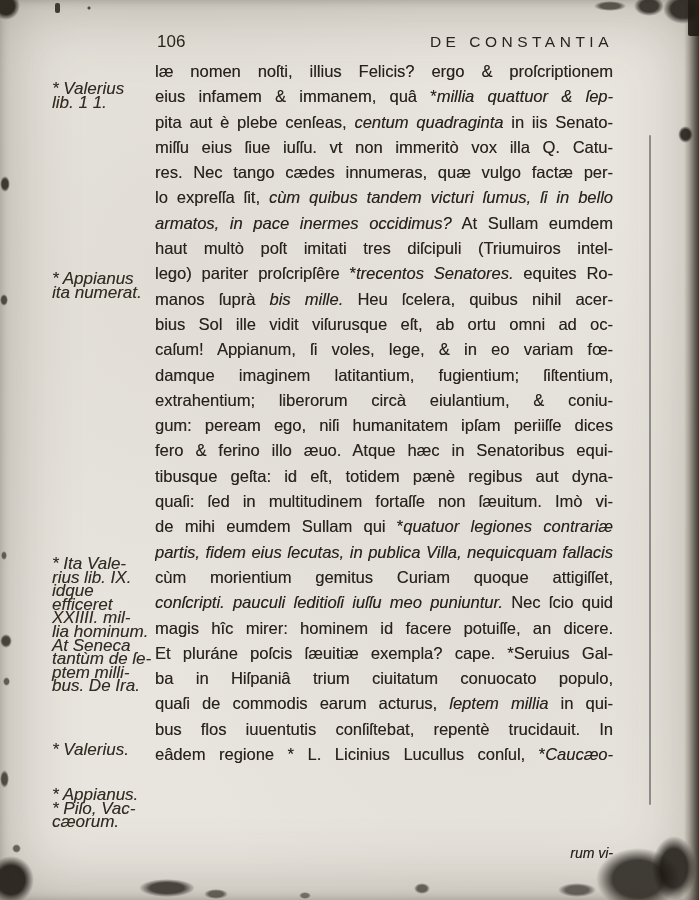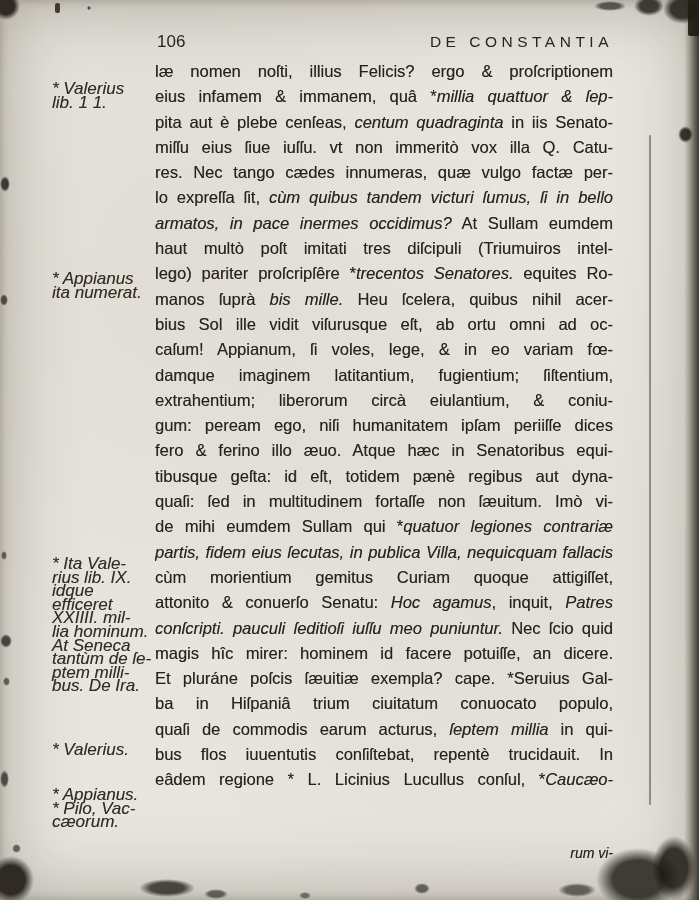--- a/index.html
+++ b/index.html
@@ -99,21 +99,20 @@
       <div class="line"><span>caſum! Appianum, ſi voles, lege, &amp; in eo variam fœ-</span></div>
       <div class="line"><span>damque imaginem latitantium, fugientium; ſiſtentium,</span></div>
       <div class="line"><span>extrahentium; liberorum circà eiulantium, &amp; coniu-</span></div>
       <div class="line"><span>gum: peream ego, niſi humanitatem ipſam periiſſe dices</span></div>
       <div class="line"><span>fero &amp; ferino illo æuo. Atque hæc in Senatoribus equi-</span></div>
       <div class="line"><span>tibusque geſta: id eſt, totidem pænè regibus aut dyna-</span></div>
       <div class="line"><span>quaſi: ſed in multitudinem fortaſſe non ſæuitum. Imò vi-</span></div>
       <div class="line"><span>de mihi eumdem Sullam qui *</span><span class="it">quatuor legiones contrariæ</span></div>
       <div class="line"><span class="it">partis, fidem eius ſecutas, in publica Villa, nequicquam fallacis</span></div>
       <div class="line"><span>cùm morientium gemitus Curiam quoque attigiſſet,</span></div>
-      <div class="line"><span>attonito &amp; conuerſo Senatu: </span><span class="it">Hoc agamus</span><span>, inquit, </span><span class="it">Patres</span></div>
       <div class="line"><span class="it">conſcripti. pauculi ſeditioſi iuſſu meo puniuntur.</span><span> Nec ſcio quid</span></div>
       <div class="line"><span>magis hîc mirer: hominem id facere potuiſſe, an dicere.</span></div>
       <div class="line"><span>Et pluráne poſcis ſæuitiæ exempla? cape. *Seruius Gal-</span></div>
       <div class="line"><span>ba in Hiſpaniâ trium ciuitatum conuocato populo,</span></div>
       <div class="line"><span>quaſi de commodis earum acturus, </span><span class="it">ſeptem millia</span><span> in qui-</span></div>
       <div class="line"><span>bus flos iuuentutis conſiſtebat, repentè trucidauit. In</span></div>
       <div class="line"><span>eâdem regione * L. Licinius Lucullus conſul, *</span><span class="it">Caucæo-</span></div>
     </div>
 
   <div class="catchword">rum vi-</div>

